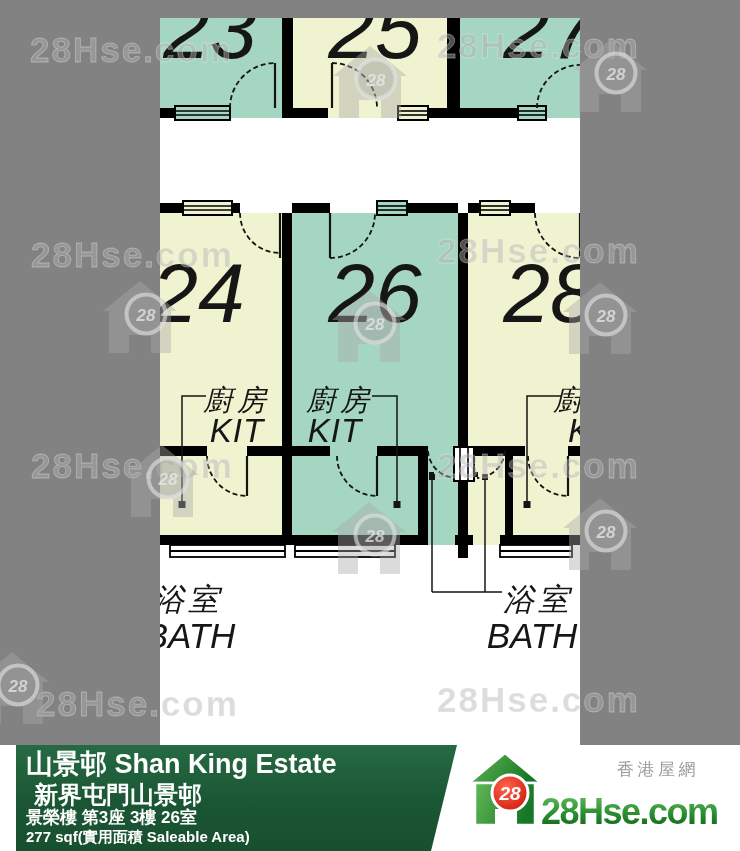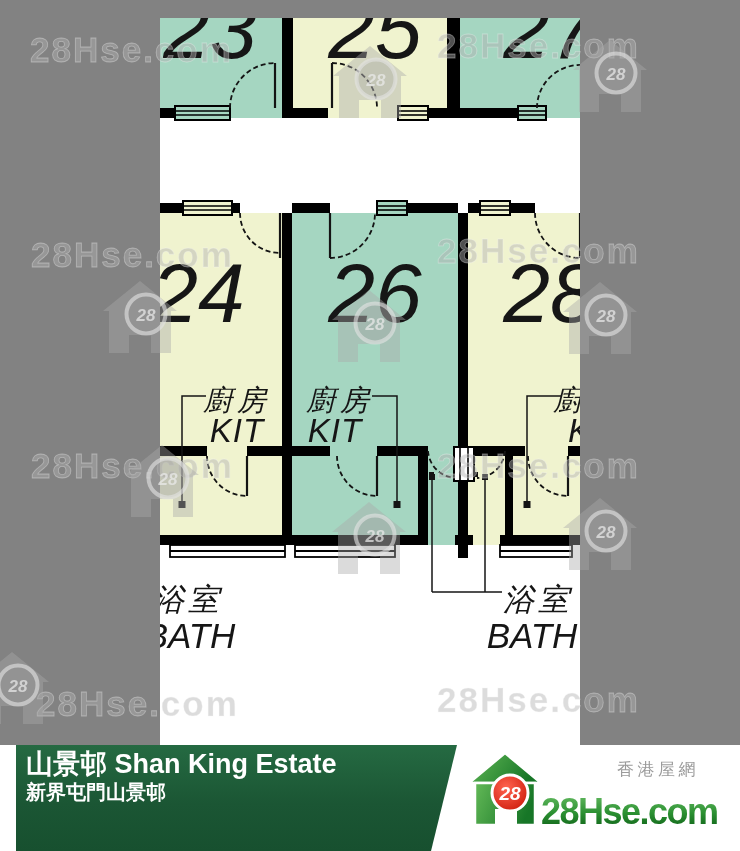--- a/index.html
+++ b/index.html
@@ -6,21 +6,21 @@
   body{font-family:"Liberation Sans","DejaVu Sans",sans-serif;}
   .screen{position:relative;width:740px;height:851px;background:#828282;overflow:hidden;}
   .plan-wrap{position:absolute;left:160px;top:18px;width:420px;height:727px;background:#ffffff;overflow:hidden;font-style:italic;}
   .wm-layer{position:absolute;left:0;top:0;width:740px;height:851px;pointer-events:none;z-index:5;}
   .footer{position:absolute;left:0;top:745px;width:740px;height:106px;background:#ffffff;z-index:10;}
   .footer-green{position:absolute;left:16px;top:0;width:740px;height:106px;
     background:linear-gradient(180deg,#256a42 0%,#1b5634 55%,#17502f 100%);
     clip-path:polygon(0 0,441px 0,415px 106px,0 106px);}
   .footer-text{position:absolute;left:10px;color:#ffffff;font-weight:bold;white-space:nowrap;}
   .ft-title{top:1px;font-size:27px;}
-  .ft-line2{top:34px;font-size:20px;}
+  .ft-line2{top:34px;font-size:24px;margin-left:8px;}
   .ft-line3{top:61px;font-size:17px;}
   .ft-line4{top:83px;font-size:15px;}
   .logo-svg{position:absolute;left:455px;top:0px;z-index:11;}
   svg text{user-select:none;}
 </style>
 </head>
 <body>
 
 <div class="screen">
 
@@ -247,20 +247,22 @@
         <circle cx="43" cy="33" r="19.5" fill="rgba(150,150,150,0.25)" stroke="rgba(228,228,228,0.6)" stroke-width="4"></circle>
         <text x="43" y="40" font-size="17" font-weight="bold" font-style="italic" text-anchor="middle" fill="rgba(236,236,236,0.7)">28</text>
       </g>
     </g>
   </svg>
 
   <div class="footer">
     <div class="footer-green">
       <div class="footer-text ft-title">山景邨 Shan King Estate</div>
       <div class="footer-text ft-line2">新界屯門山景邨</div>
+      <div class="footer-text ft-line3">景榮樓 第3座 3樓 26室</div>
+      <div class="footer-text ft-line4">277 sqf(實用面積 Saleable Area)</div>
     </div>
 
     <svg class="logo-svg" width="285" height="100" viewBox="0 0 285 100">
       <defs>
         <linearGradient id="siteTextGrad" x1="0" y1="0" x2="0" y2="1">
           <stop offset="0" stop-color="#6dc168"></stop>
           <stop offset="0.55" stop-color="#2a8f31"></stop>
           <stop offset="1" stop-color="#0b5a14"></stop>
         </linearGradient>
         <linearGradient id="houseGrad" x1="0" y1="0" x2="1" y2="0.3">

